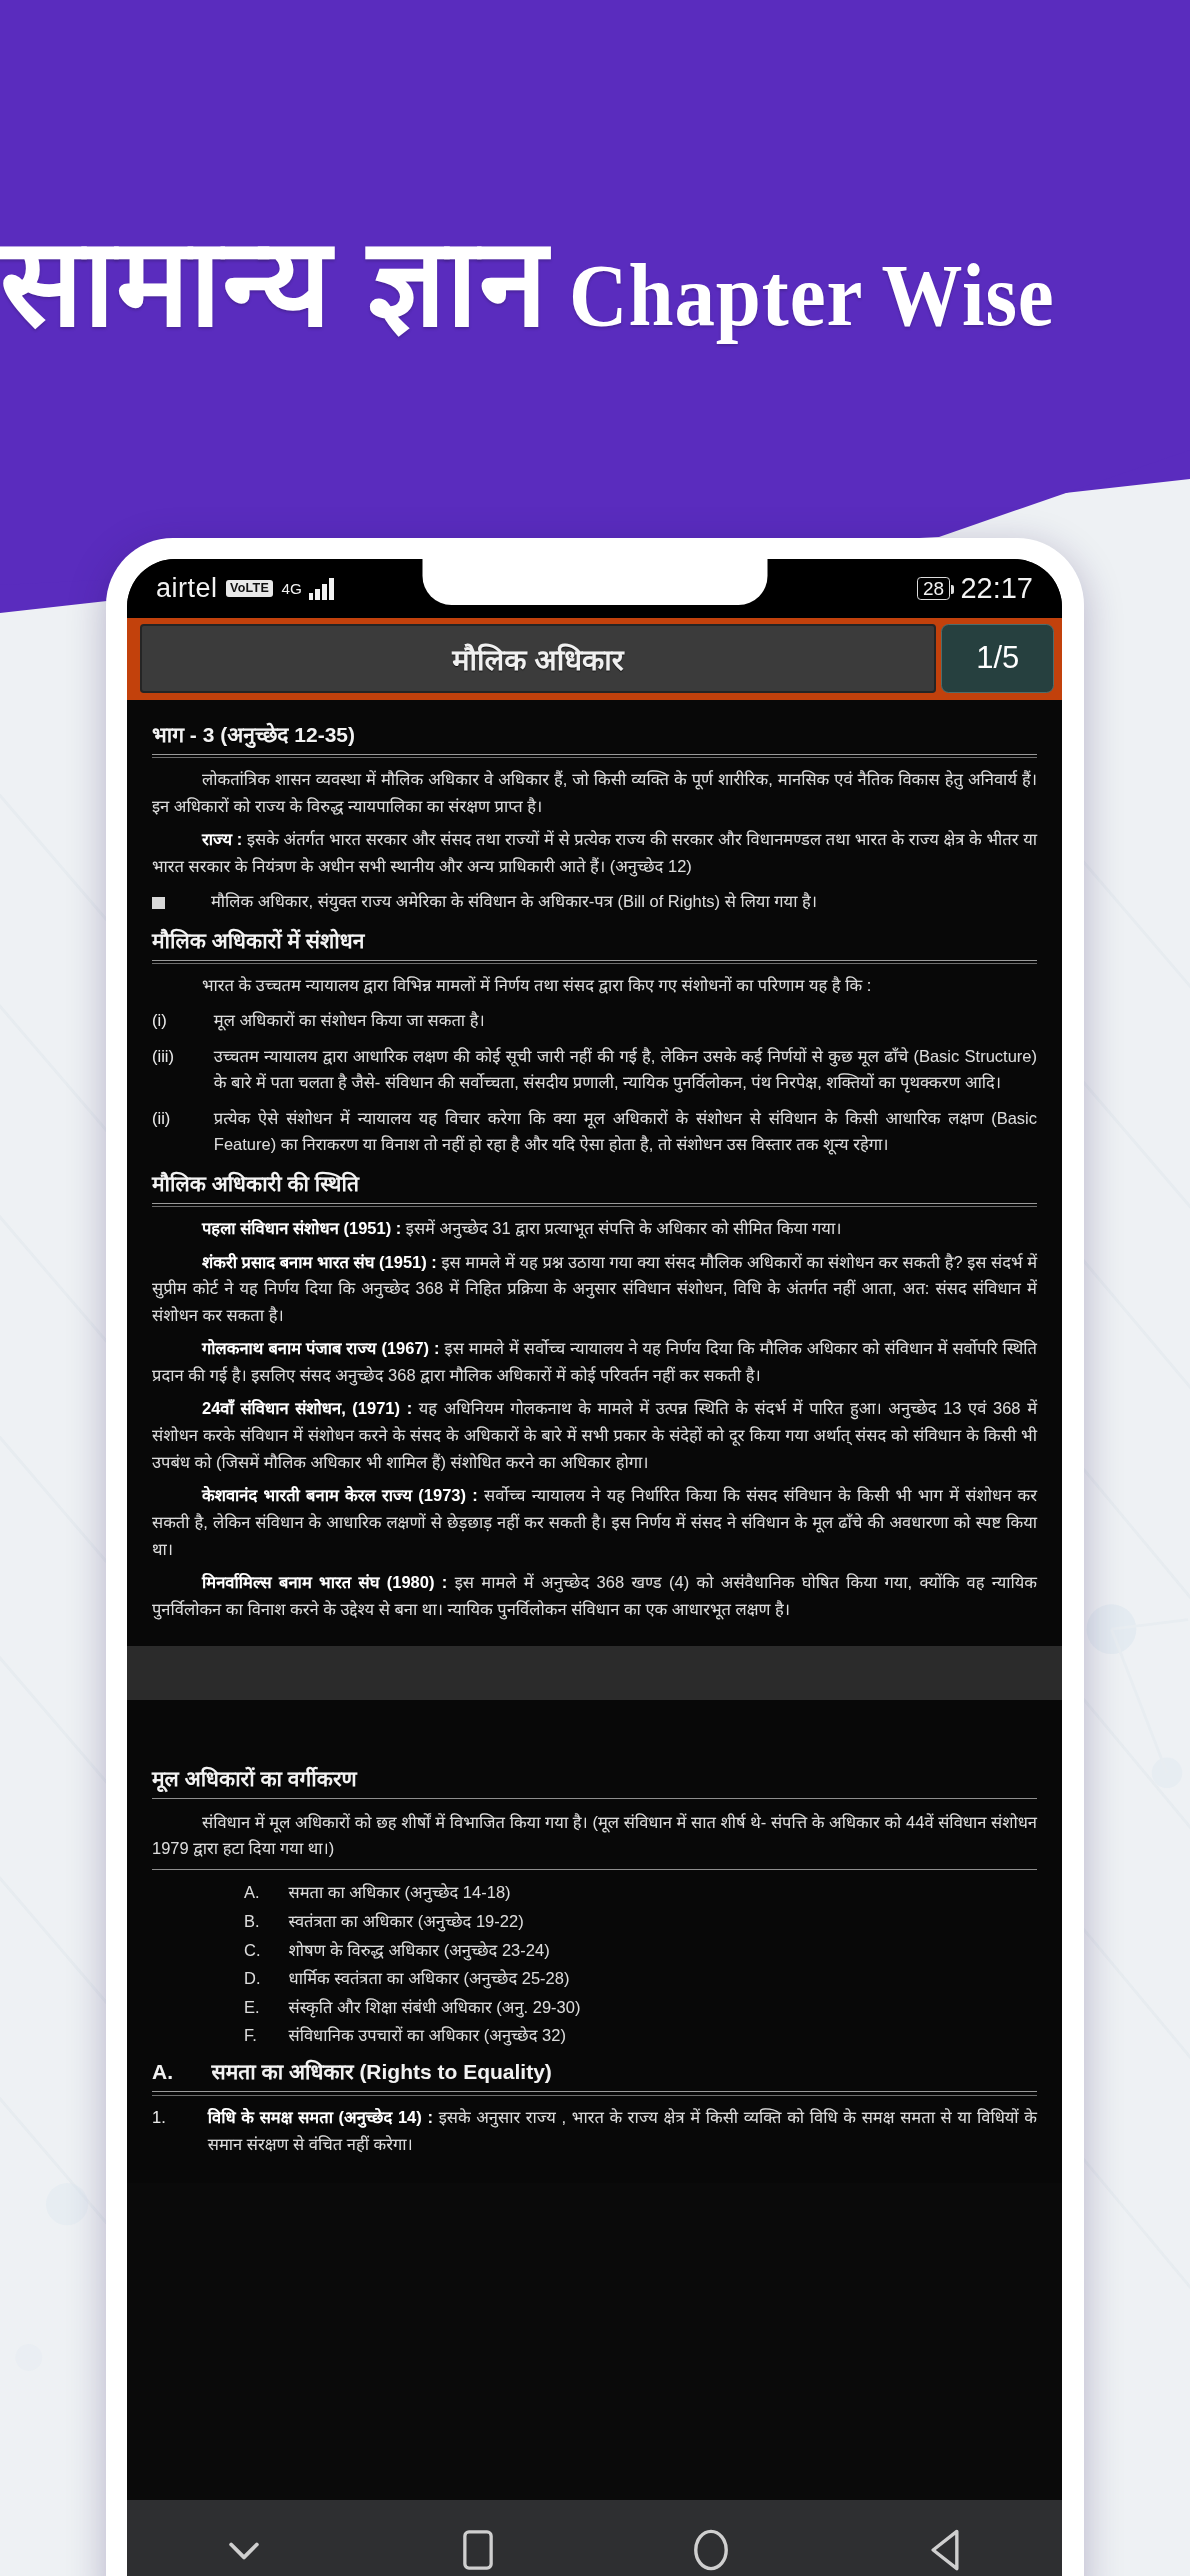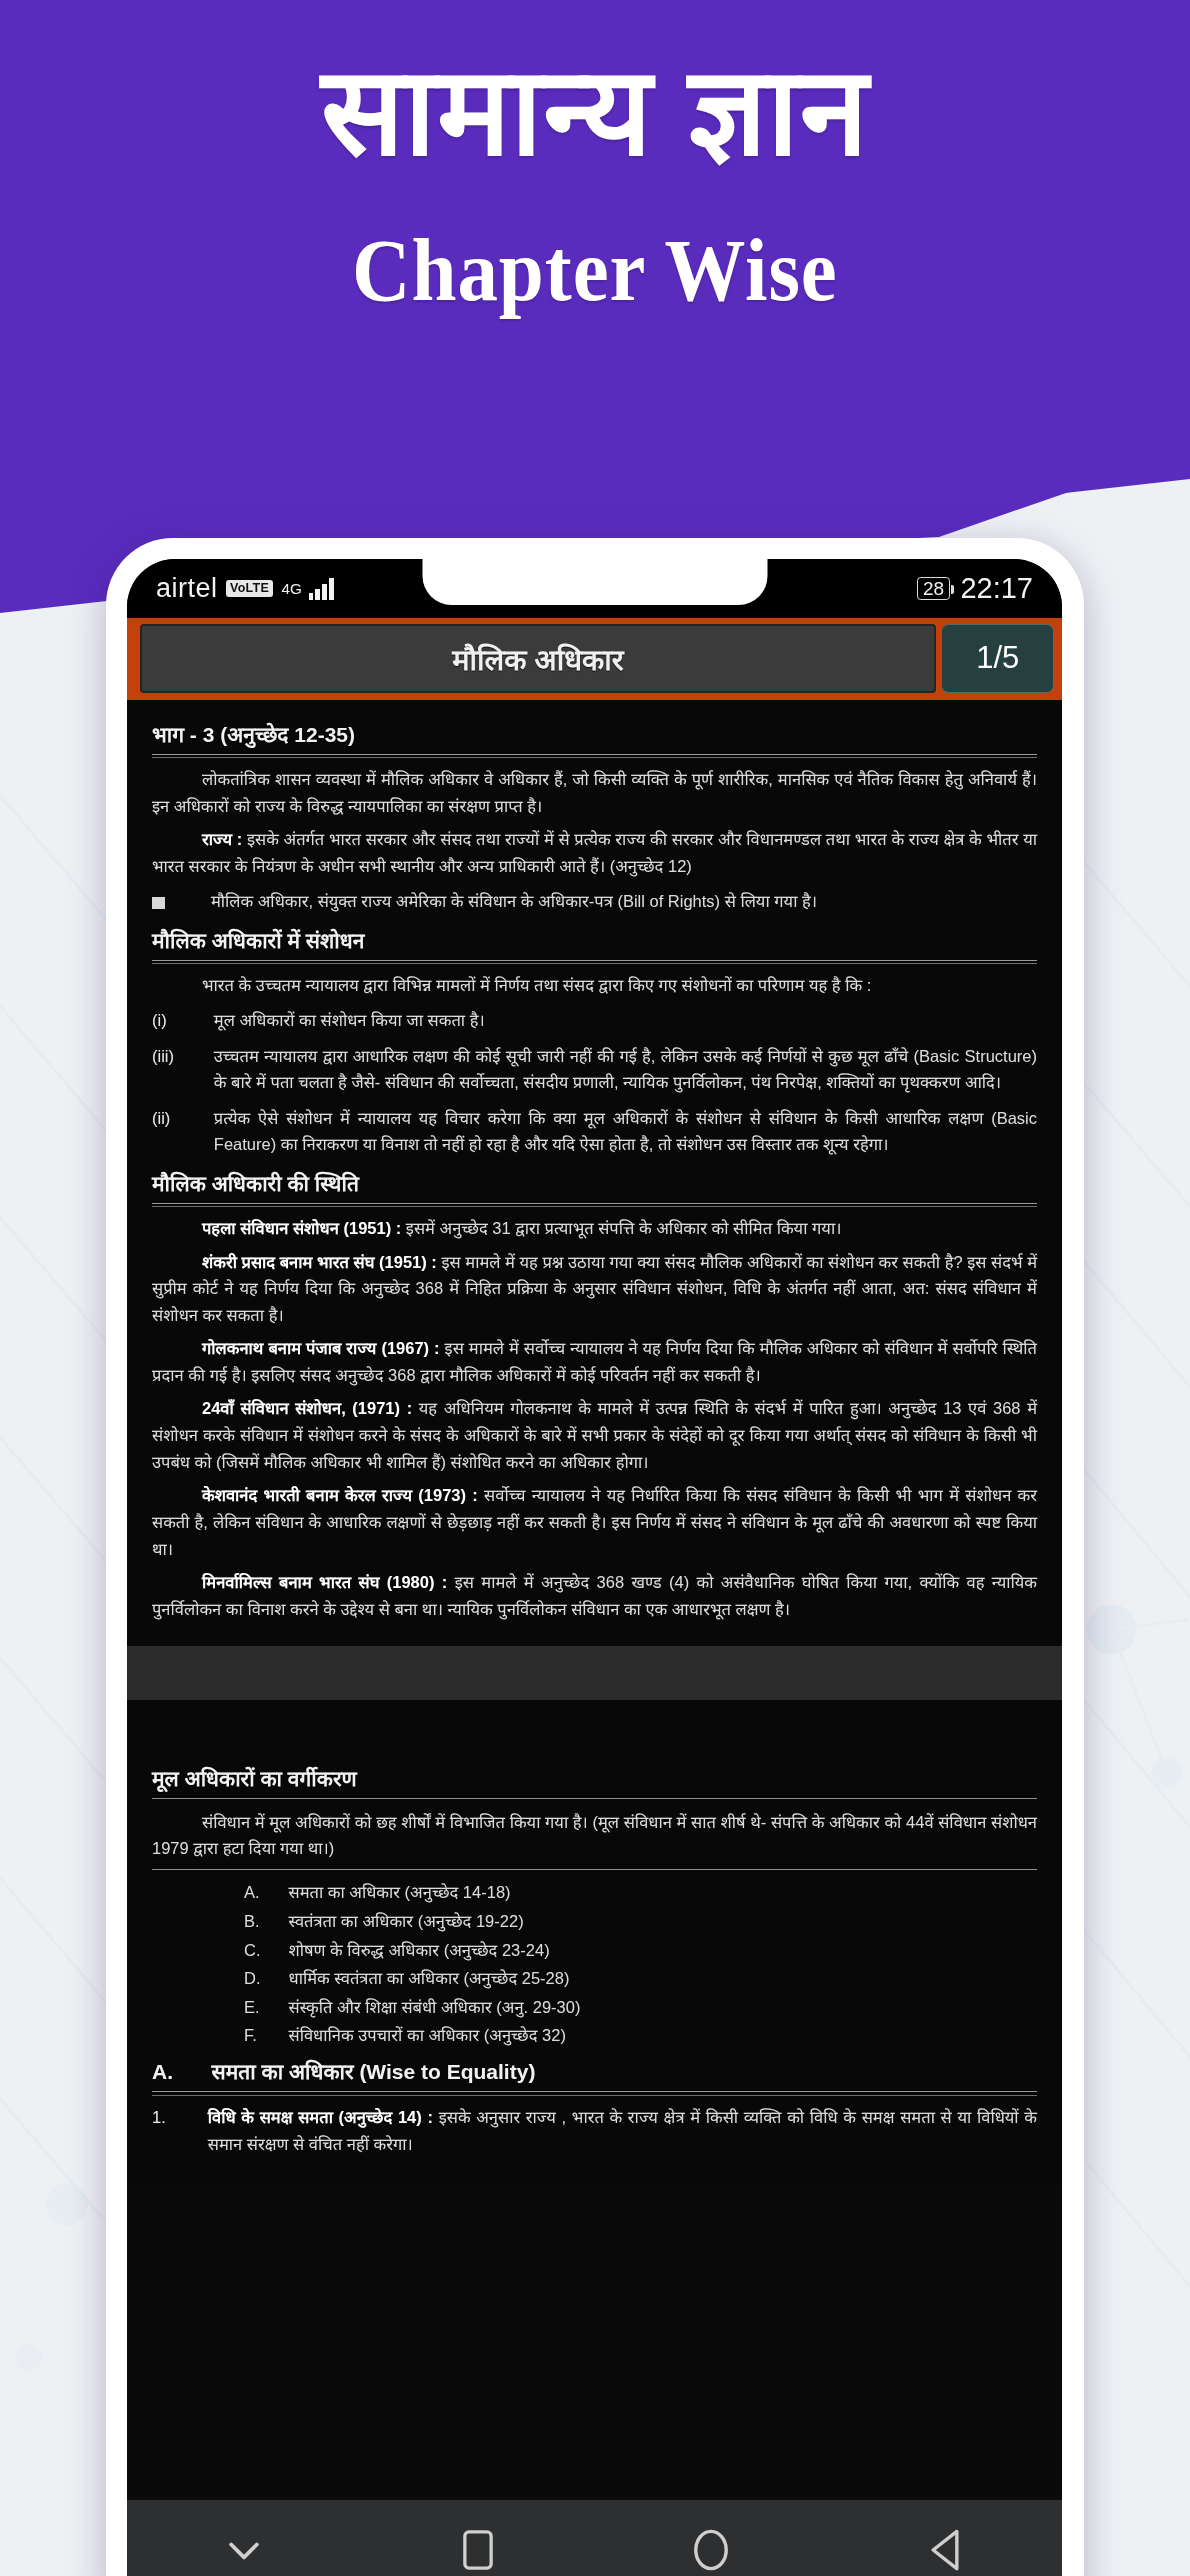--- a/index.html
+++ b/index.html
@@ -29,21 +29,21 @@
   #bg-purple-2 {
     position:absolute; left:0; top:0; width:1190px; height:594px;
     background:#5a2cbe;
     clip-path: polygon(0 0, 1190px 0, 1190px 450px, 939px 537px, 0 585px);
   }
 
   
   #headline {
     position:absolute; left:0; top:0; width:1190px; height:537px;
     color:#ffffff;
-    display:flex; flex-direction:column; align-items:center; justify-content:flex-start;
+    display:flex; flex-direction:row; align-items:center; justify-content:flex-start;
     padding-top:29px;
   }
   #title-hi {
     font-family:"Liberation Sans", sans-serif;
     font-size:123px; font-weight:700; line-height:1.35;
     letter-spacing:1px;
     text-shadow:0 1.9px 2.9px rgba(0,0,0,.18);
   }
   #title-en {
     font-family:"Liberation Serif", serif;
@@ -370,21 +370,21 @@
           <span>संस्कृति और शिक्षा संबंधी अधिकार (अनु. 29-30)</span>
         </div>
         <div class="alpha-row">
           <span class="al">F.</span>
           <span>संविधानिक उपचारों का अधिकार (अनुच्छेद 32)</span>
         </div>
       </div>
 
       <div class="sec-row">
         <span class="sl">A.</span>
-        <span class="sh">समता का अधिकार (Wise to Equality)</span>
+        <span class="sh">समता का अधिकार (Rights to Equality)</span>
       </div>
       <div class="rule"></div>
 
       <div class="num-row">
         <span class="nm" style="width:50px;flex:0 0 50px;">1.</span>
         <span class="tx">
           <b class="lead">विधि के समक्ष समता (अनुच्छेद 14) :</b><span> इसके अनुसार राज्य , भारत के राज्य क्षेत्र में किसी व्यक्ति को विधि के समक्ष समता से या विधियों के समान संरक्षण से वंचित नहीं करेगा।</span>
         </span>
       </div>
     </div>

